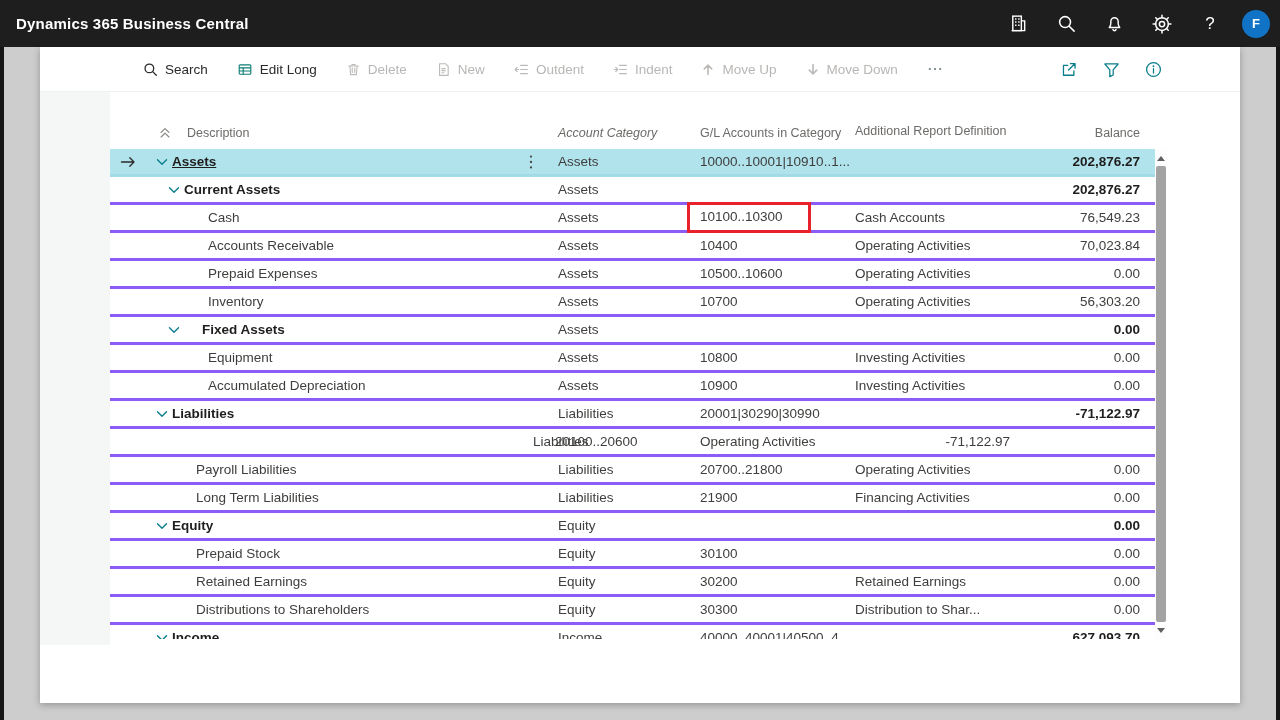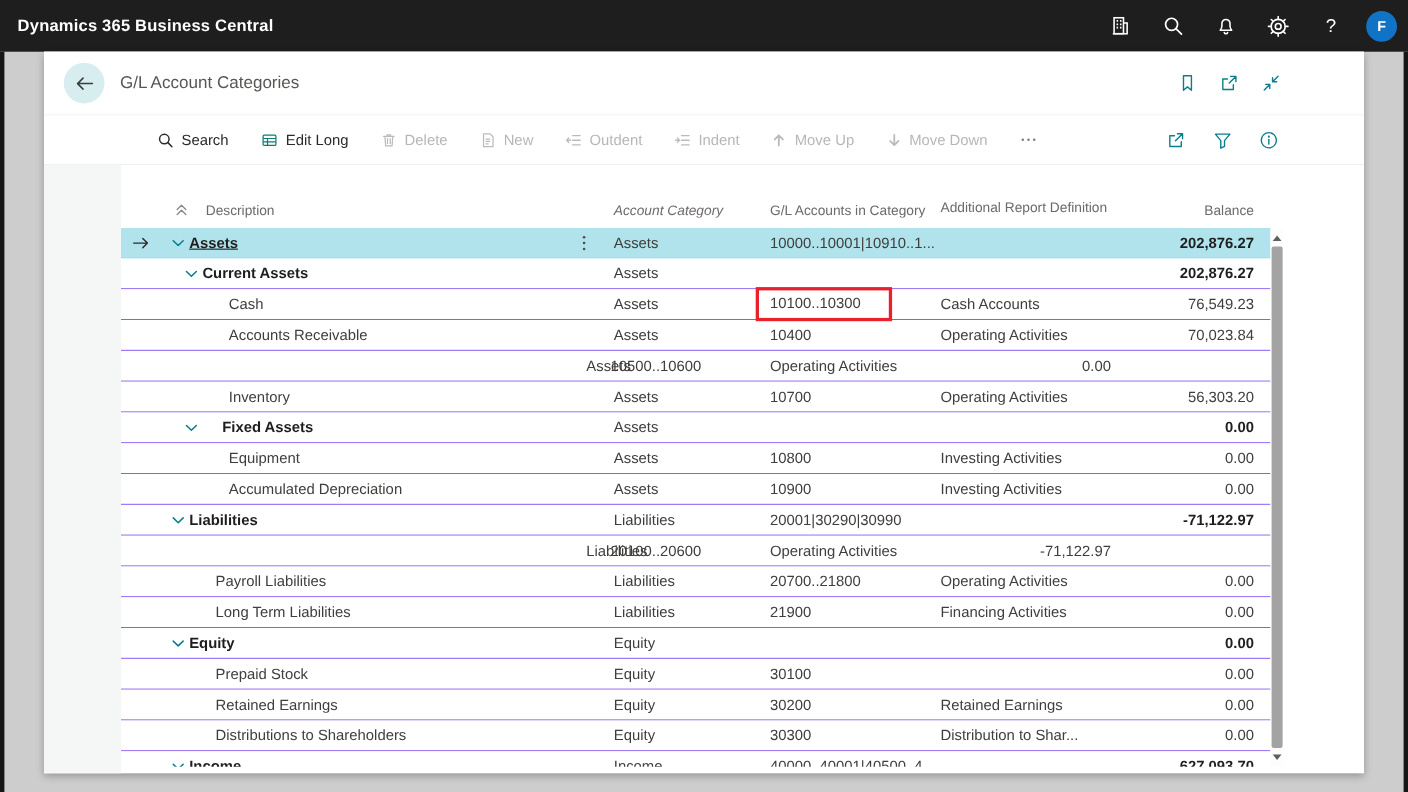--- a/index.html
+++ b/index.html
@@ -55,21 +55,21 @@
   .hcell { overflow:hidden; }
   .h-desc { display:flex; align-items:center; }
   .collapse-all { margin-left:12px; cursor:pointer; }
   .h-desc-label { margin-left:15px; cursor:pointer; }
   .h-cat { padding-left:8px; cursor:pointer;font-style:italic; }
   .h-gl { padding-left:5px; cursor:pointer; }
   .h-rep { padding-left:5px; line-height:1.35; cursor:pointer; }
   .h-bal { text-align:right; cursor:pointer; }
 
   .tbody { height:490px; overflow:hidden; margin-left:70px; position:relative; width:1057px; background:#fff; }
-  .trow { height:28px; align-items:center; border-bottom:1px solid #8b5cf6;
+  .trow { height:28px; align-items:center; border-bottom:3px solid #8b5cf6;
     font-size:13.5px; color:#3f3e3c; background:#fff; cursor:pointer; }
   .trow.sel { background:#b0e3ec; border-bottom-color:#a2dbe6; }
   .trow.grp .dlabel, .trow.grp .cbal { font-weight:700; color:#1f1e1d; }
   .trow.sel .dlabel { text-decoration:underline; }
   .c { overflow:visible; white-space:nowrap; }
   .csel { padding-left:10px; }
   .cdesc { display:flex; align-items:center; overflow:hidden; }
   .chev { display:flex; align-items:center; }
   .cmenu { padding-left:4px; }
   .ccat { padding-left:8px; }
@@ -123,47 +123,20 @@
     <div class="tb-btn">
       <span class="help-glyph">?</span>
     </div>
     <div class="avatar">F</div>
   </div>
 </div>
 
 <div class="stage">
 <div class="card">
 
-  <div class="pagehead">
-    <div class="back-btn">
-      <svg width="20" height="16" viewBox="0 0 20 16" fill="none" stroke="currentColor" stroke-width="1.4" stroke-linecap="round" stroke-linejoin="round">
-        <path d="M17 8H3.5M8.5 3L3.5 8l5 5"></path>
-      </svg>
-    </div>
-    <div class="page-title">G/L Account Categories</div>
-    <div class="pagehead-icons">
-      <span class="ph-icon">
-        <svg width="17" height="17" viewBox="0 0 16 16" fill="none" stroke="currentColor" stroke-width="1.2" stroke-linejoin="round">
-          <path d="M4.6 1.8h6.8v12.4L8 11.3l-3.4 2.9z"></path>
-        </svg>
-      </span>
-      <span class="ph-icon">
-        <svg width="17" height="17" viewBox="0 0 16 16" fill="none" stroke="currentColor" stroke-width="1.2" stroke-linecap="round" stroke-linejoin="round">
-          <path d="M6.5 4.5h-4v9h9v-4"></path>
-              <path d="M9.2 2.3h4.5v4.5M13.4 2.6L8 8"></path>
-        </svg>
-      </span>
-      <span class="ph-icon">
-        <svg width="17" height="17" viewBox="0 0 16 16" fill="none" stroke="currentColor" stroke-width="1.2" stroke-linecap="round" stroke-linejoin="round">
-          <path d="M14 2.2L9.3 6.9M9.3 3.4v3.5h3.5"></path>
-              <path d="M2.2 14l4.7-4.7M6.9 12.6V9.1H3.4"></path>
-        </svg>
-      </span>
-    </div>
-  </div>
 
   <div class="toolbar">
     <div class="titem">
       <span class="ic">
         <svg width="15" height="15" viewBox="0 0 16 16" fill="none" stroke="currentColor" stroke-width="1.4" stroke-linecap="round">
           <circle cx="6.8" cy="6.8" r="4.6"></circle>
               <path d="M10.3 10.3L14.2 14.2"></path>
         </svg>
       </span>
       <span>Search</span>
@@ -339,20 +312,23 @@
               </div>
               <div class="c cmenu"></div>
               <div class="c ccat">Assets</div>
               <div class="c cgl">10400</div>
               <div class="c crep">Operating Activities</div>
               <div class="c cbal">70,023.84</div>
               <div class="c cpad"></div>
             </div>
             <div class="trow grid">
               <div class="c csel"></div>
+              <div class="c cdesc">
+                <span class="dlabel" style="margin-left:62px">Prepaid Expenses</span>
+              </div>
               <div class="c cmenu"></div>
               <div class="c ccat">Assets</div>
               <div class="c cgl">10500..10600</div>
               <div class="c crep">Operating Activities</div>
               <div class="c cbal">0.00</div>
               <div class="c cpad"></div>
             </div>
             <div class="trow grid">
               <div class="c csel"></div>
               <div class="c cdesc">

